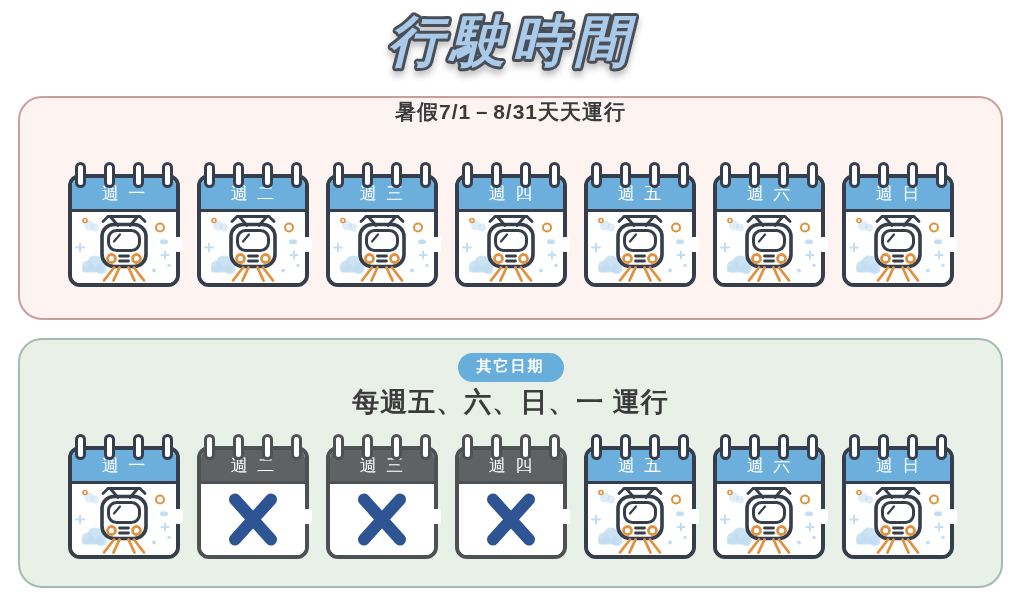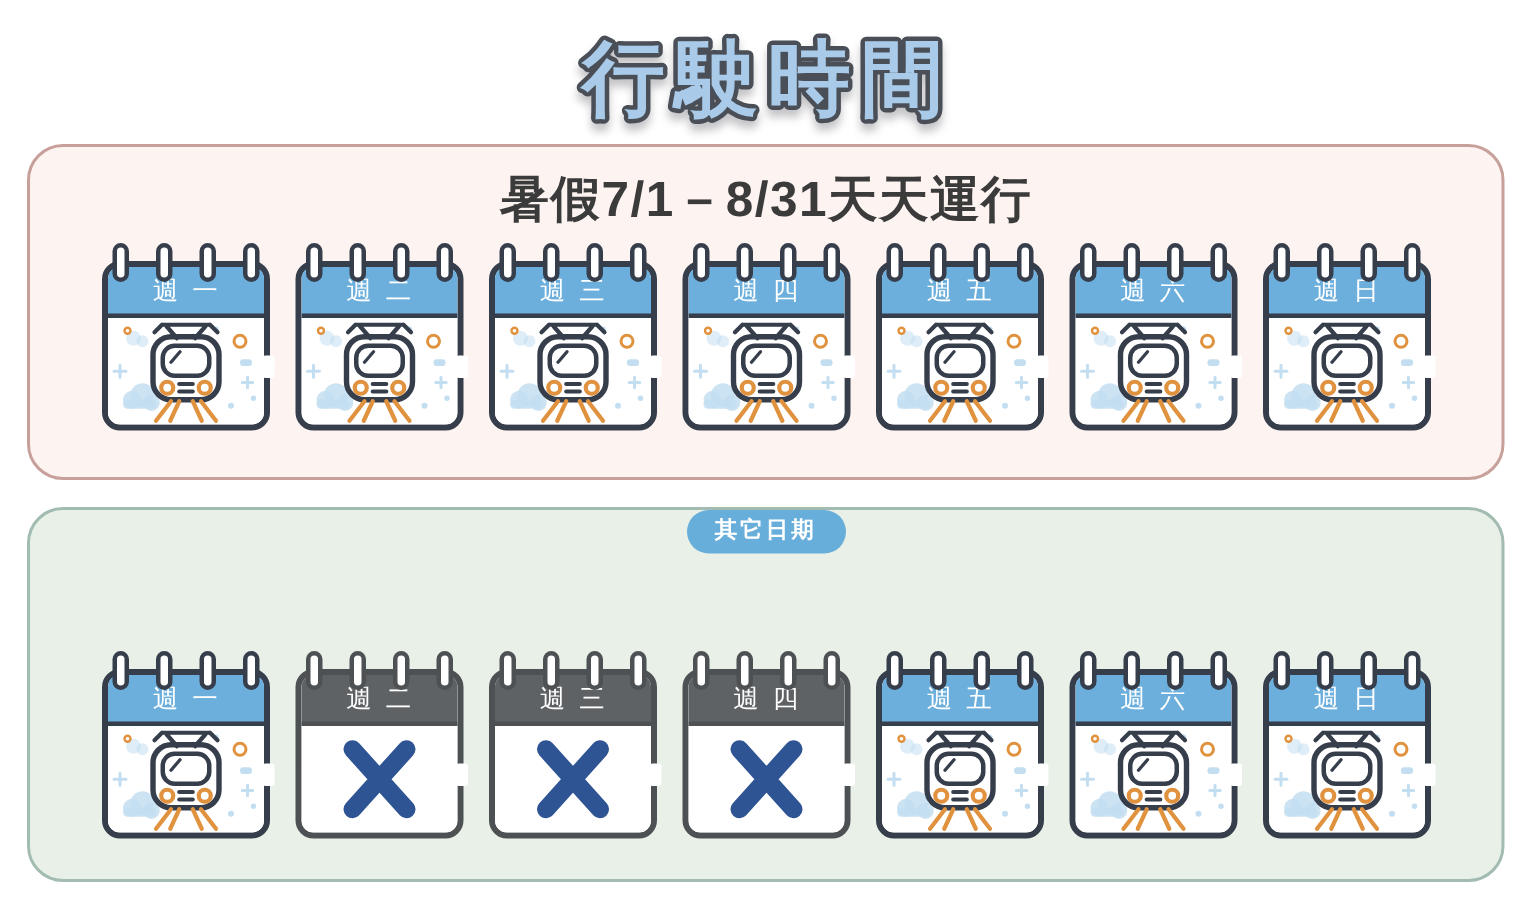--- a/index.html
+++ b/index.html
@@ -1,44 +1,44 @@
 <!DOCTYPE html>
 <html style="--title-fill: #a9cbe9; --title-outline: #4a4f57; --heading-text: #3b3b3b; --navy: #363e4c; --blue-header: #6cafdd; --gray-border: #4d5154; --gray-header: #5e6265; --x-blue: #2e5494; --train-orange: #e0923f; --deco-blue: #c3def1; --summer-bg: #fdf4f1; --summer-border: #c8a09b; --other-bg: #e8f0e8; --other-border: #a3bcb1; --badge-bg: #68aeda; --badge-text: #ffffff;"><head>
 <meta charset="utf-8">
 <style>
   html,body{margin:0;padding:0;background:#fff;}
   .page{
     position:relative;width:1024px;height:607px;background:#ffffff;
     font-family:"Liberation Sans","DejaVu Sans",sans-serif;overflow:hidden;
   }
   
-  .title-wrap{position:absolute;top:11px;left:0;width:1024px;height:88px;text-align:center;}
+  .title-wrap{position:absolute;top:0;left:0;width:1024px;height:88px;text-align:center;font-style:italic;}
   .title-svg{filter:drop-shadow(0 5px 3px rgba(125,125,130,.45));}
   .title-svg text{
     fill:var(--title-fill,#a9cbe9);stroke:var(--title-outline,#4a4f57);
     stroke-width:6;paint-order:stroke fill;stroke-linejoin:round;
     font-family:"Liberation Sans","DejaVu Sans",sans-serif;font-weight:bold;
   }
   
   .panel{position:absolute;left:18px;width:985px;border-radius:24px;box-sizing:border-box;text-align:center;}
   .panel.summer{
     top:96px;height:224px;
     background:var(--summer-bg,#fdf4f1);border:2px solid var(--summer-border,#c8a09b);
   }
   .panel.other{
     top:338px;height:250px;
     background:var(--other-bg,#e8f0e8);border:2px solid var(--other-border,#a3bcb1);
   }
   .panel-heading{
     margin:0;color:var(--heading-text,#3b3b3b);font-weight:bold;letter-spacing:1px;
   }
-  .summer .panel-heading{padding-top:13px;font-size:33px;}
+  .summer .panel-heading{font-size:21px;}
   .other .panel-heading{padding-top:2px;font-size:27px;}
   .badge{
-    display:inline-block;padding:4px 19px 6px;
+    display:inline-block;margin-top:13px;padding:4px 19px 6px;
     background:var(--badge-bg,#68aeda);color:var(--badge-text,#ffffff);
     border-radius:16px;font-size:15px;font-weight:bold;letter-spacing:2px;
   }
   
   .days-row{
     position:absolute;left:0;right:0;display:flex;justify-content:center;gap:17px;
   }
   .summer .days-row{top:64px;}
   .other  .days-row{top:94px;}
   
@@ -415,20 +415,21 @@
   </svg>
 </div>
     </div>
     <span class="notch"></span>
   </div>
 </div>
   </section>
 
   <section class="panel other">
     <div class="badge">其它日期</div>
+    <h2 class="panel-heading">每週五、六、日、一 運行</h2>
     <div class="days-row">
   <div class="calendar operating">
     <div class="rings">
       <span class="ring"></span>
       <span class="ring"></span>
       <span class="ring"></span>
       <span class="ring"></span>
     </div>
     <div class="cal-box">
       <div class="cal-header">

